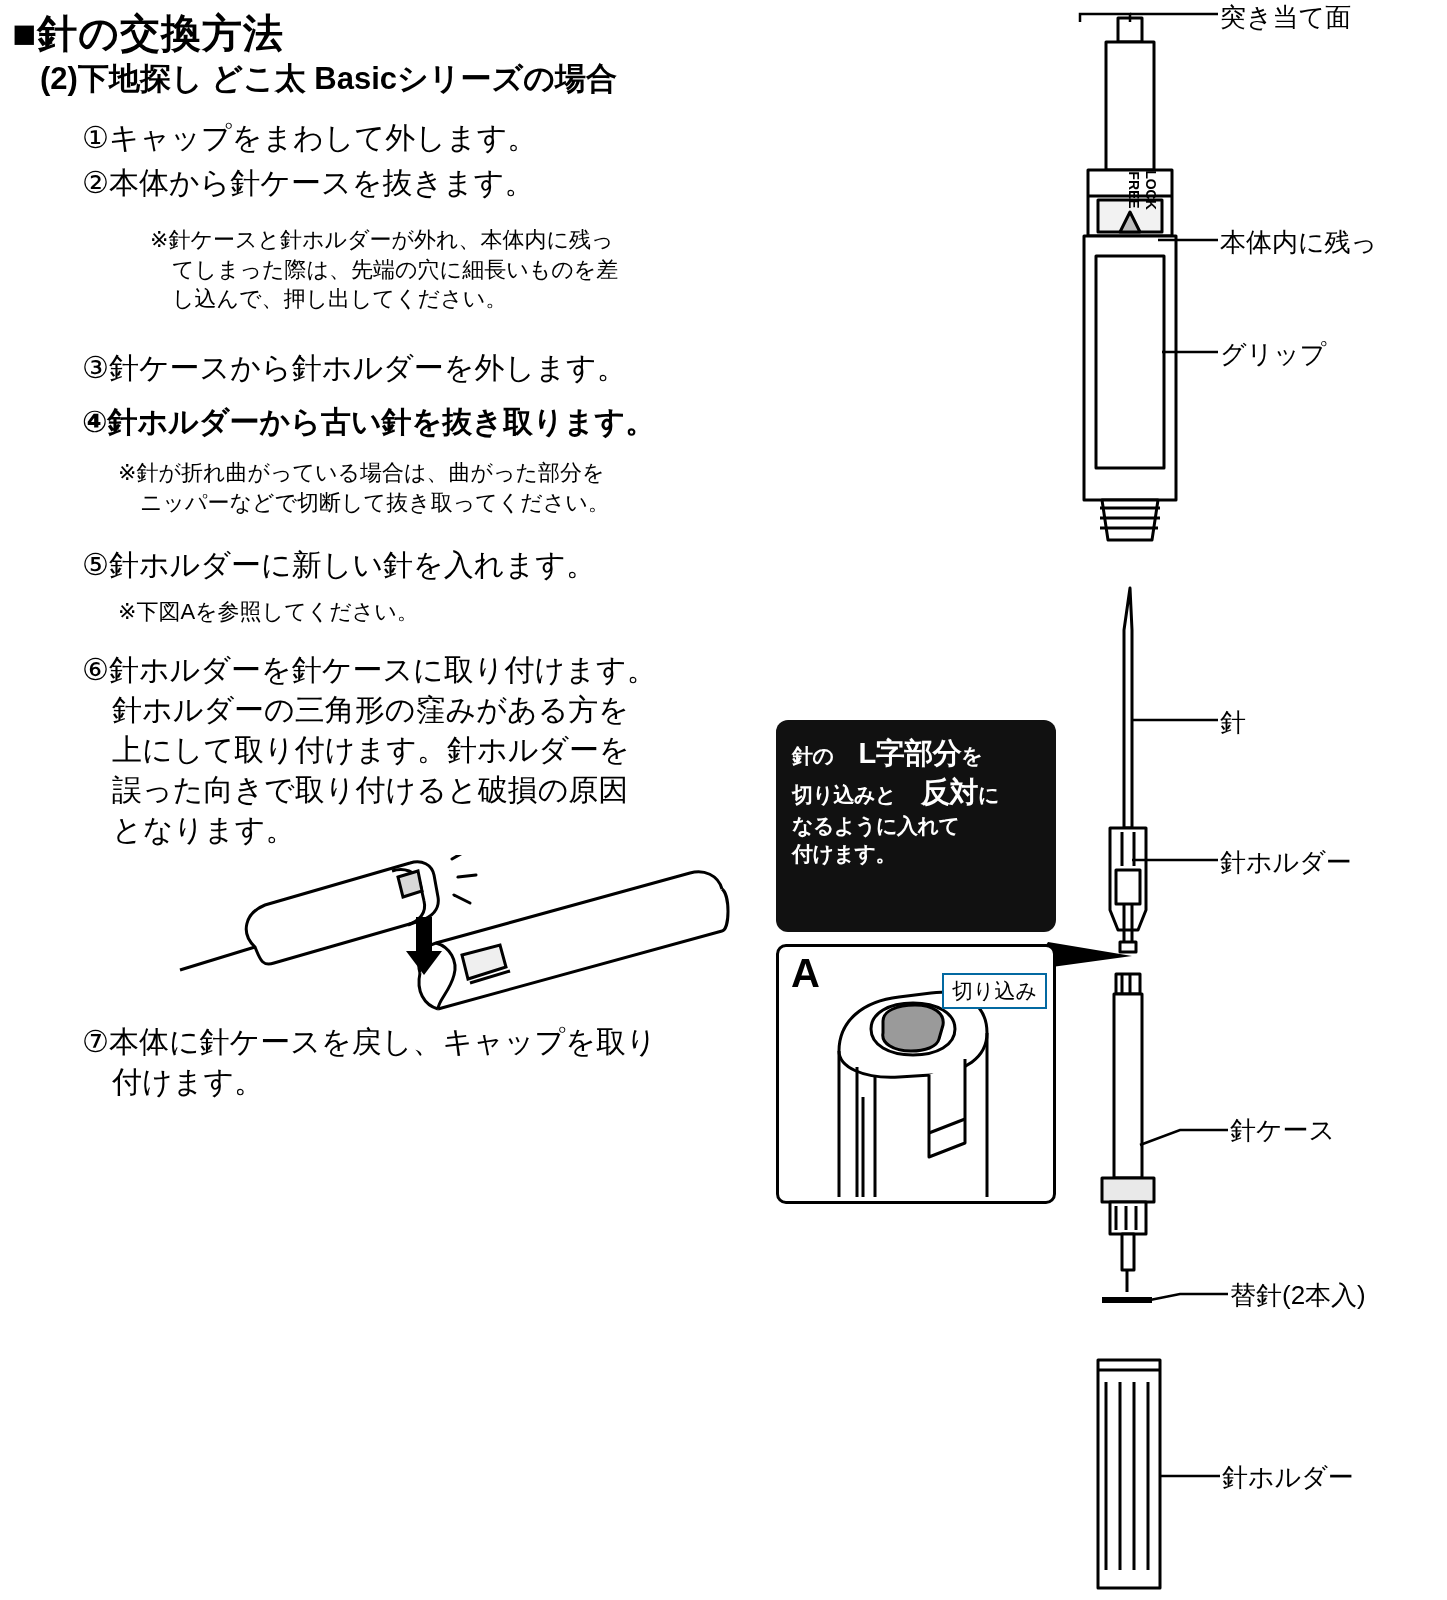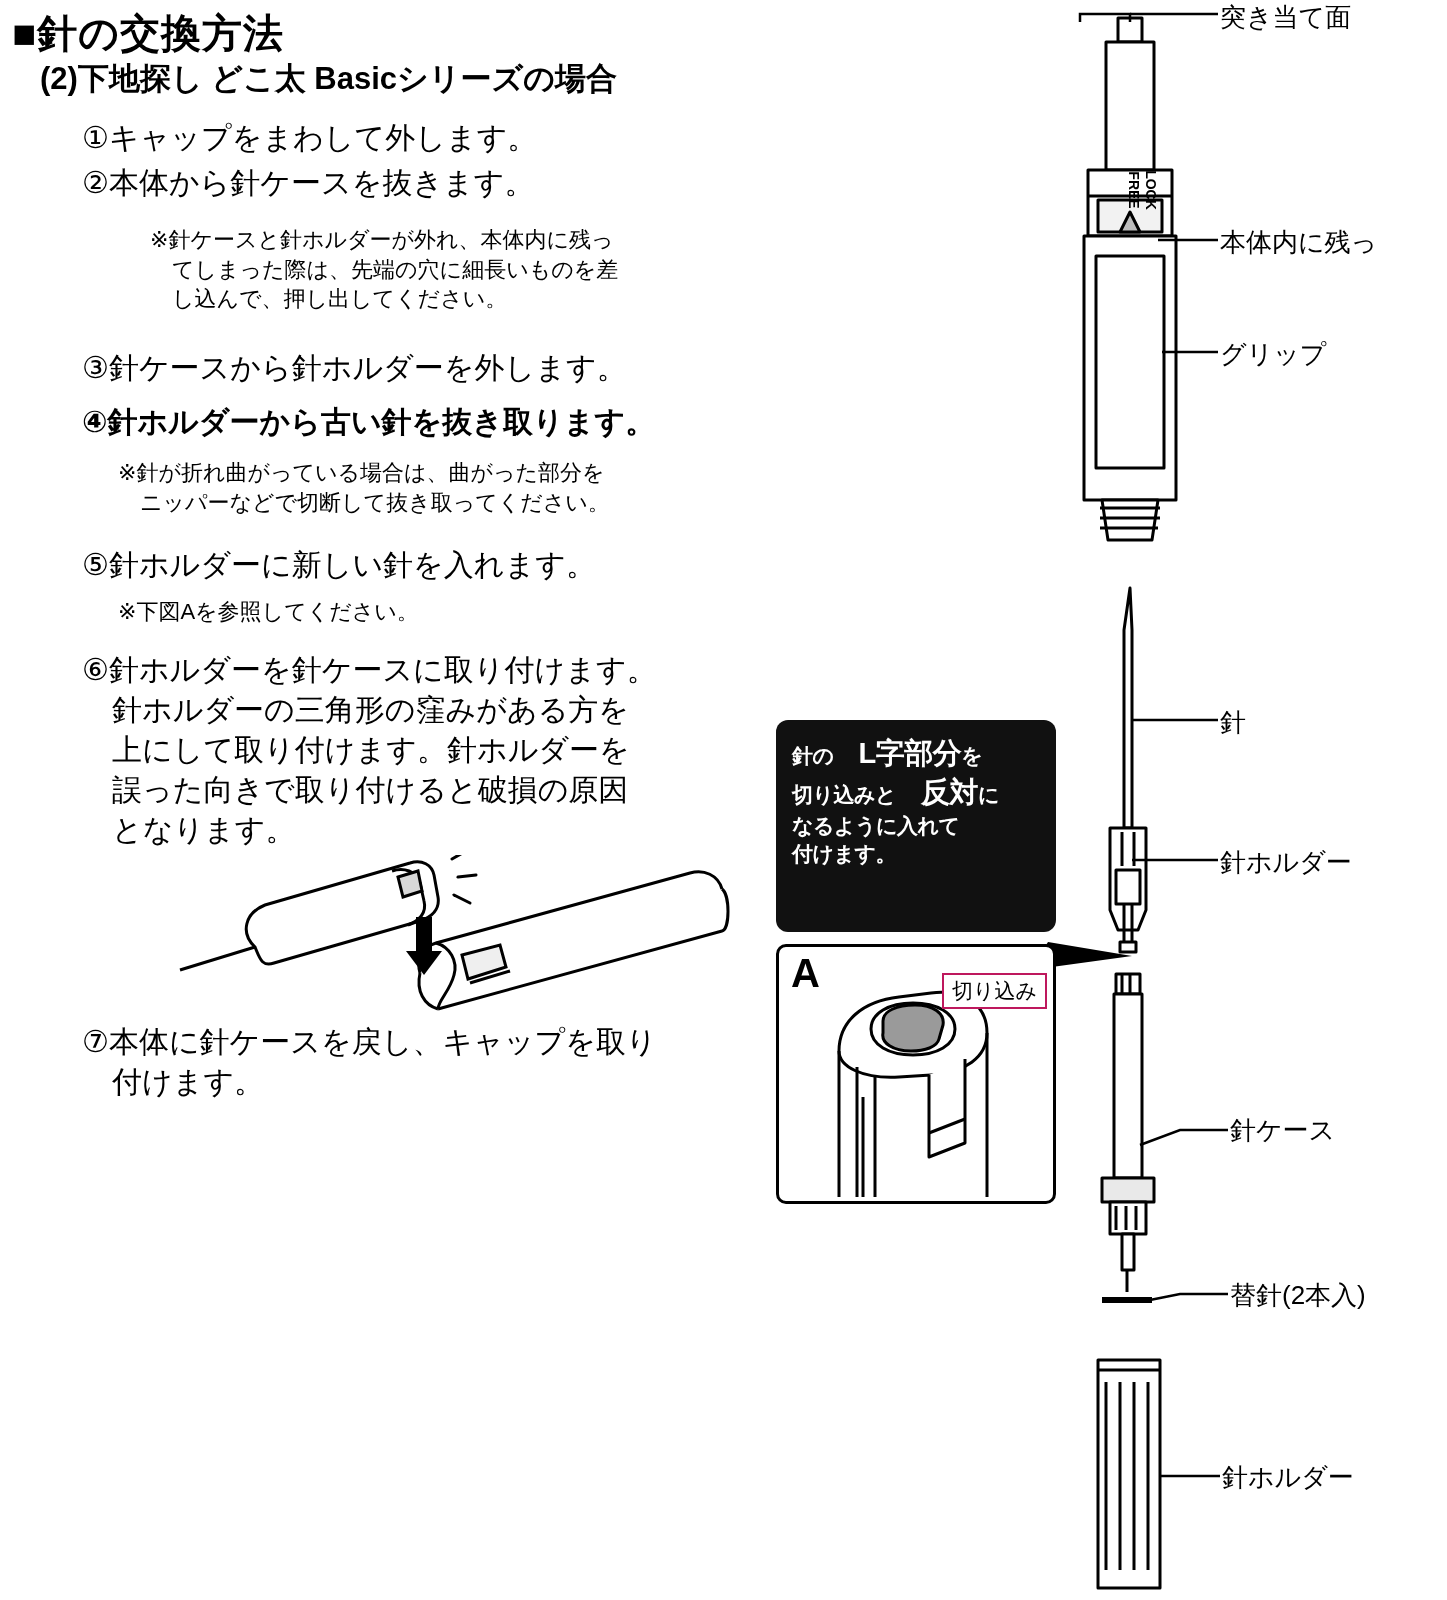--- a/index.html
+++ b/index.html
@@ -71,21 +71,21 @@
   .photoA{
     position:absolute;left:776px;top:944px;width:280px;height:260px;
     border:3px solid #000;border-radius:10px;background:#fff;
     box-sizing:border-box;overflow:hidden;
   }
   .photoA .alab{
     position:absolute;left:12px;top:4px;font-size:40px;font-weight:bold;z-index:5;
   }
   .kiri{
     position:absolute;right:6px;top:26px;
-    border:2px solid #be185d;background:#fff;
+    border:2px solid #0369a1;background:#fff;
     font-size:21px;padding:2px 8px;z-index:6;white-space:nowrap;
   }
 
   .lbl{
     position:absolute;font-size:26px;white-space:nowrap;
   }
 
   svg{display:block;}
   .ln{stroke:#000;fill:none;}
 </style>

